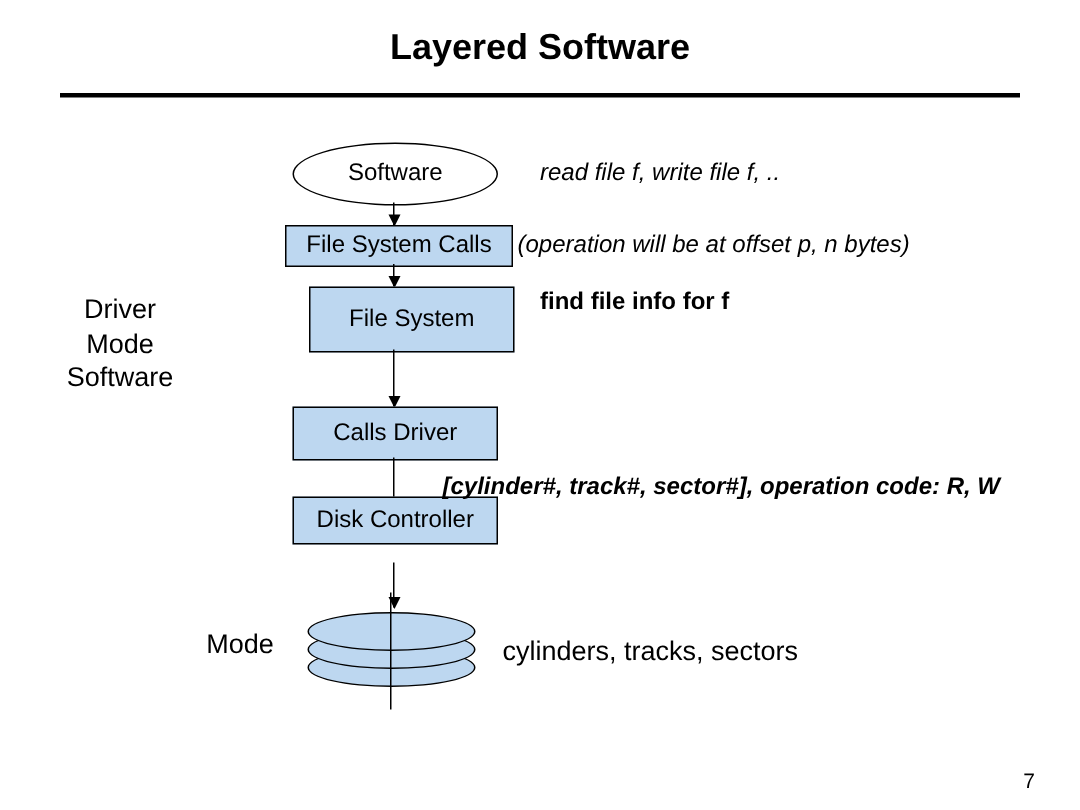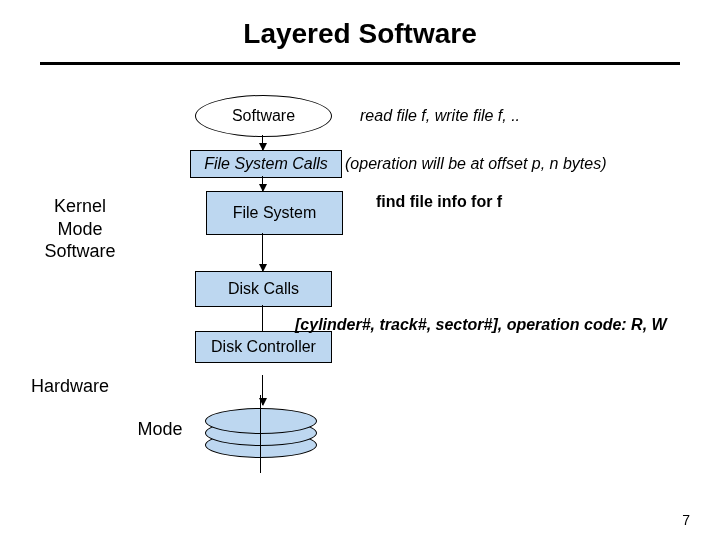--- a/index.html
+++ b/index.html
@@ -1,17 +1,17 @@
 <!DOCTYPE html>
 <html><head>
 <meta charset="utf-8">
 <style>
   html,body{margin:0;padding:0;width:720px;height:540px;background:#fff;font-family:Arial,Helvetica,sans-serif;color:#000;}
   .stage{position:relative;width:720px;height:540px;}
-  .title{position:absolute;left:0;width:720px;top:18px;text-align:center;font-size:28px;font-weight:bold;}
+  .title{position:absolute;left:0;width:720px;top:18px;text-align:center;font-size:24px;font-weight:bold;}
   .rule{position:absolute;left:40px;top:62px;width:640px;height:0;border-top:3px solid #000;}
   .ellipse{position:absolute;border:1.5px solid #000;border-radius:50%;background:#fff;display:flex;align-items:center;justify-content:center;font-size:16px;}
   .box{position:absolute;border:1.5px solid #000;background:#bdd7f0;display:flex;align-items:center;justify-content:center;font-size:16px;text-align:center;}
   .label{position:absolute;font-size:16px;font-style:italic;line-height:1.3;}
   .label b{font-style:normal;font-weight:bold;}
   .side{position:absolute;font-size:18px;text-align:center;line-height:1.25;}
   .pagenum{position:absolute;right:30px;bottom:12px;font-size:14px;}
   .arrow{position:absolute;width:0;border-left:1.5px solid #000;}
   .arrow::after{content:"";position:absolute;left:-4px;bottom:-1px;border-left:4px solid transparent;border-right:4px solid transparent;border-top:8px solid #000;}
   .platter{position:absolute;border:1.5px solid #000;border-radius:50%;background:#bdd7f0;}
@@ -22,53 +22,53 @@
 <body>
 <div class="stage">
 
 <div class="title">Layered Software</div>
 <div class="rule"></div>
 
 <div class="ellipse" style="left:195px;top:95px;width:135px;height:40px;">Software</div>
 
 <div class="arrow" style="left:262px;top:135px;height:15px;"></div>
 
-<div class="box" style="left:190px;top:150px;width:150px;height:26px;font-style:italic;">File System Calls</div>
+<div class="box" style="left:190px;top:150px;width:150px;height:26px;">File System Calls</div>
 
 <div class="arrow" style="left:262px;top:176px;height:15px;"></div>
 
 <div class="box" style="left:206px;top:191px;width:135px;height:42px;text-align:center;">File System</div>
 
 <div class="arrow" style="left:262px;top:233px;height:38px;"></div>
 
-<div class="box" style="left:195px;top:271px;width:135px;height:34px;">Disk Calls</div>
+<div class="box" style="left:195px;top:271px;width:135px;height:34px;">Calls Driver</div>
 
 <div class="arrow" style="left:262px;top:305px;height:40px;"></div>
 
 <div class="box" style="left:195px;top:331px;width:135px;height:30px;">Disk Controller</div>
 
 <div class="arrow" style="left:262px;top:375px;height:30px;"></div>
 
 <div class="platter" style="left:205px;top:432px;width:110px;height:24px;"></div>
 <div class="platter" style="left:205px;top:420px;width:110px;height:24px;"></div>
 <div class="platter" style="left:205px;top:408px;width:110px;height:24px;"></div>
 <div class="spindle" style="left:260px;top:395px;height:78px;"></div>
 
-<div class="side" style="left:35px;top:195px;width:90px;"><span style="white-space:pre-line;">Kernel
+<div class="side" style="left:35px;top:195px;width:90px;"><span style="white-space:pre-line;">Driver
 Mode
 Software</span></div>
-<div class="side" style="left:25px;top:375px;width:90px;font-size:18px;">Hardware</div>
 <div class="side" style="left:130px;top:418px;width:60px;font-size:18px;">Mode</div>
 
 <div class="label" style="left:360px;top:106px;">read file f, write file f, ..</div>
 <div class="label" style="left:345px;top:154px;">(operation will be at offset p, n bytes)</div>
 
-<div class="label" style="left:360px;top:192px;font-style:normal;margin-left:16px;">
+<div class="label" style="left:360px;top:192px;font-style:normal;">
   <b>find file info for f</b><br>
 </div>
 
 
 <div class="label" style="left:295px;top:315px;font-weight:bold;">[cylinder#, track#, sector#], operation code: R, W</div>
 
+<div class="label" style="left:335px;top:423px;font-style:normal;font-size:18px;">cylinders, tracks, sectors</div>
 
 <div class="pagenum">7</div>
 
 </div>
 
 </body></html>

